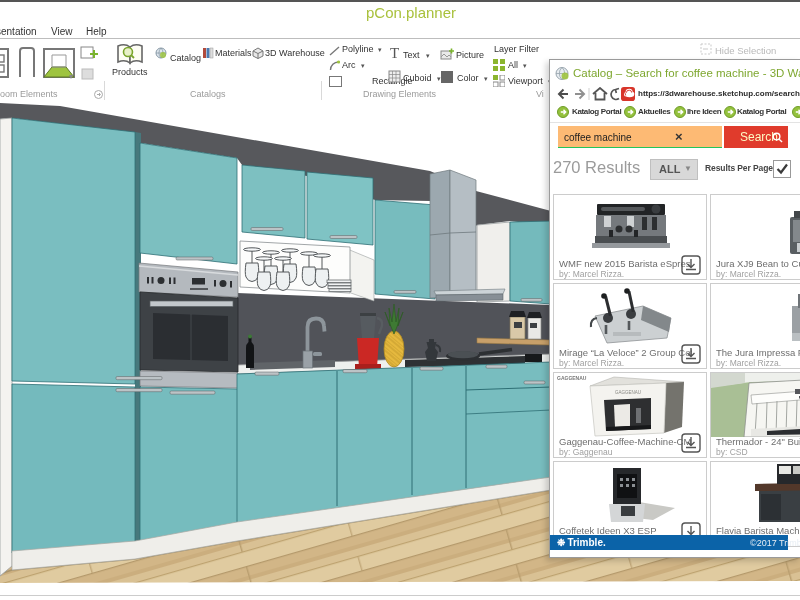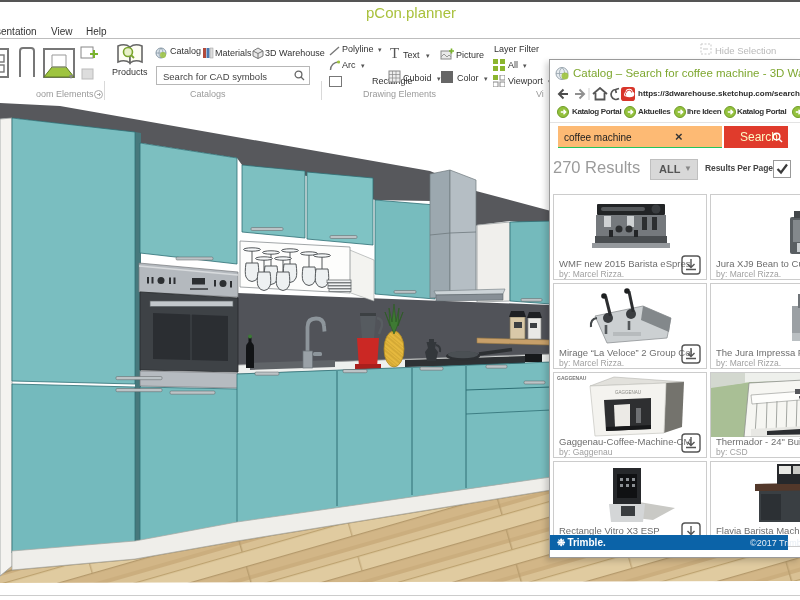--- a/index.html
+++ b/index.html
@@ -54,40 +54,33 @@
       <circle cx="15" cy="10" r="4.5" fill="#e8f0c8" stroke="#7aa52c" stroke-width="1.6"></circle>
       <path d="M18 13 L21 16" stroke="#7aa52c" stroke-width="1.8"></path>
     </svg>
     <div class="abs rbtxt" style="left:112px;top:28px;">Products</div>
 
     <svg class="abs" style="left:155px;top:8px" width="12" height="12" viewBox="0 0 12 12">
       <circle cx="6" cy="6" r="5" fill="#dfe7ee" stroke="#8899a6"></circle>
       <path d="M1 6 h10 M6 1 a7 7 0 0 1 0 10 M6 1 a7 7 0 0 0 0 10" fill="none" stroke="#8899a6" stroke-width=".8"></path>
       <circle cx="8" cy="8" r="3" fill="#9ec43f" opacity=".85"></circle>
     </svg>
-    <div class="abs rbtxt" style="left:170px;top:7px;text-align:right;">Catalog</div>
+    <div class="abs rbtxt" style="left:170px;top:14px;text-align:right;">Catalog</div>
     <svg class="abs" style="left:202px;top:8px" width="12" height="12" viewBox="0 0 12 12">
       <rect x="1" y="1" width="3" height="10" fill="#b04a3c"></rect>
       <rect x="4.5" y="1" width="3" height="10" fill="#4a79b0"></rect>
       <rect x="8" y="1" width="3" height="10" fill="#ddd" stroke="#999" stroke-width=".5"></rect>
     </svg>
     <div class="abs rbtxt" style="left:215px;top:9px;">Materials</div>
     <svg class="abs" style="left:251px;top:8px" width="13" height="12" viewBox="0 0 13 12">
       <path d="M2 4 L7 1 L12 4 L12 9 L7 11.5 L2 9 Z" fill="#e8e8e8" stroke="#777"></path>
       <path d="M2 4 L7 6.5 L12 4 M7 6.5 V11.5" fill="none" stroke="#777"></path>
     </svg>
     <div class="abs rbtxt" style="left:265px;top:9px;">3D Warehouse</div>
 
-    <div class="abs" style="left:156px;top:27px;width:152px;height:17px;border:1px solid #b7b7b7;background:#fff;">
-      <div class="abs" style="left:6px;top:4px;font-size:9.5px;color:#444;">Search for CAD symbols</div>
-      <svg class="abs" style="right:4px;top:3px" width="11" height="11" viewBox="0 0 11 11">
-        <circle cx="4.5" cy="4.5" r="3.4" fill="none" stroke="#666" stroke-width="1.3"></circle>
-        <path d="M7 7 L10 10" stroke="#666" stroke-width="1.3"></path>
-      </svg>
-    </div>
     <div class="sep" style="left:321px;"></div>
 
     <svg class="abs" style="left:329px;top:7px" width="11" height="10">
         <path d="M1 9 L10 1" stroke="#777" stroke-width="1.4"></path>
       </svg>
     <div class="abs rbtxt" style="left:342px;top:5px;text-align:center;">Polyline</div>
     <div class="abs dd" style="left:378px;top:7px;">▾</div>
     <svg class="abs" style="left:329px;top:21px" width="11" height="11" viewBox="0 0 11 11">
       <path d="M1.5 10 A8 8 0 0 1 9.5 2" fill="none" stroke="#777" stroke-width="1.4"></path>
       <circle cx="9.5" cy="2" r="1.6" fill="#9ec43f"></circle>
@@ -135,21 +128,21 @@
     </svg>
     <div class="abs rbtxt" style="left:508px;top:37px;">Viewport</div>
     <div class="abs dd" style="left:548px;top:39px;">▾</div>
 
     <svg class="abs" style="left:700px;top:4px" width="12" height="12" viewBox="0 0 12 12">
       <rect x="1" y="1" width="10" height="10" fill="none" stroke="#c9c9c9" stroke-dasharray="2 1.5"></rect>
       <path d="M3 6 l5 0" stroke="#c9c9c9"></path>
     </svg>
     <div class="abs" style="left:715px;top:6px;font-size:9.5px;color:#b9b9b9;">Hide Selection</div>
 
-    <div class="glabel" style="left:0px;top:50px;padding-left:36px;">oom Elements</div>
+    <div class="glabel" style="left:0px;top:50px;">oom Elements</div>
     <svg class="abs" style="left:94px;top:51px" width="9" height="9" viewBox="0 0 9 9">
       <circle cx="4.5" cy="4.5" r="4" fill="none" stroke="#aaa"></circle>
         <path d="M3 4.5 h3 M5 3 l1.5 1.5 L5 6" fill="none" stroke="#aaa"></path>
     </svg>
     <div class="glabel" style="left:190px;top:50px;">Catalogs</div>
     <div class="glabel" style="left:363px;top:50px;">Drawing Elements</div>
     <div class="glabel" style="left:536px;top:50px;">Vi</div>
   </div>
 
   <div class="abs" style="left:0;top:100px;width:800px;height:483px;overflow:hidden;">
@@ -516,21 +509,21 @@
             <rect x="41" y="14" width="3" height="3"></rect>
             <rect x="47" y="14" width="3" height="3"></rect>
             <rect x="53" y="14" width="3" height="3"></rect>
             <rect x="41" y="20" width="3" height="3"></rect>
             <rect x="47" y="20" width="3" height="3"></rect>
             <rect x="53" y="20" width="3" height="3"></rect>
           </g>
         <polygon points="30,40 66,40 64,58 32,58" fill="#d4d6d7"></polygon>
         <rect x="42" y="42" width="14" height="10" fill="#3a3d40"></rect>
       </svg>
-      <div class="ct">Rectangle Vitro X3 ESP</div>
+      <div class="ct">Coffetek Ideen X3 ESP</div>
       <div class="dl"><svg width="20" height="20" viewBox="0 0 20 20">
             <rect x="1" y="1" width="18" height="18" rx="3" fill="none" stroke="#555" stroke-width="1.4"></rect>
             <path d="M10 4 v8 M6.5 9 L10 12.5 L13.5 9 M5 14.5 h10" fill="none" stroke="#555" stroke-width="1.4"></path>
           </svg></div>
     </div>
     <div class="cell" style="left:160px;top:401px;">
       <svg class="abs" style="left:20px;top:2px" width="120" height="60" viewBox="0 0 120 60">
         <polygon points="28,24 100,22 100,58 28,58" fill="#3a3f43"></polygon>
         <polygon points="24,20 104,18 104,26 24,27" fill="#53382a"></polygon>
         <rect x="46" y="0" width="30" height="20" fill="#26282b"></rect>

